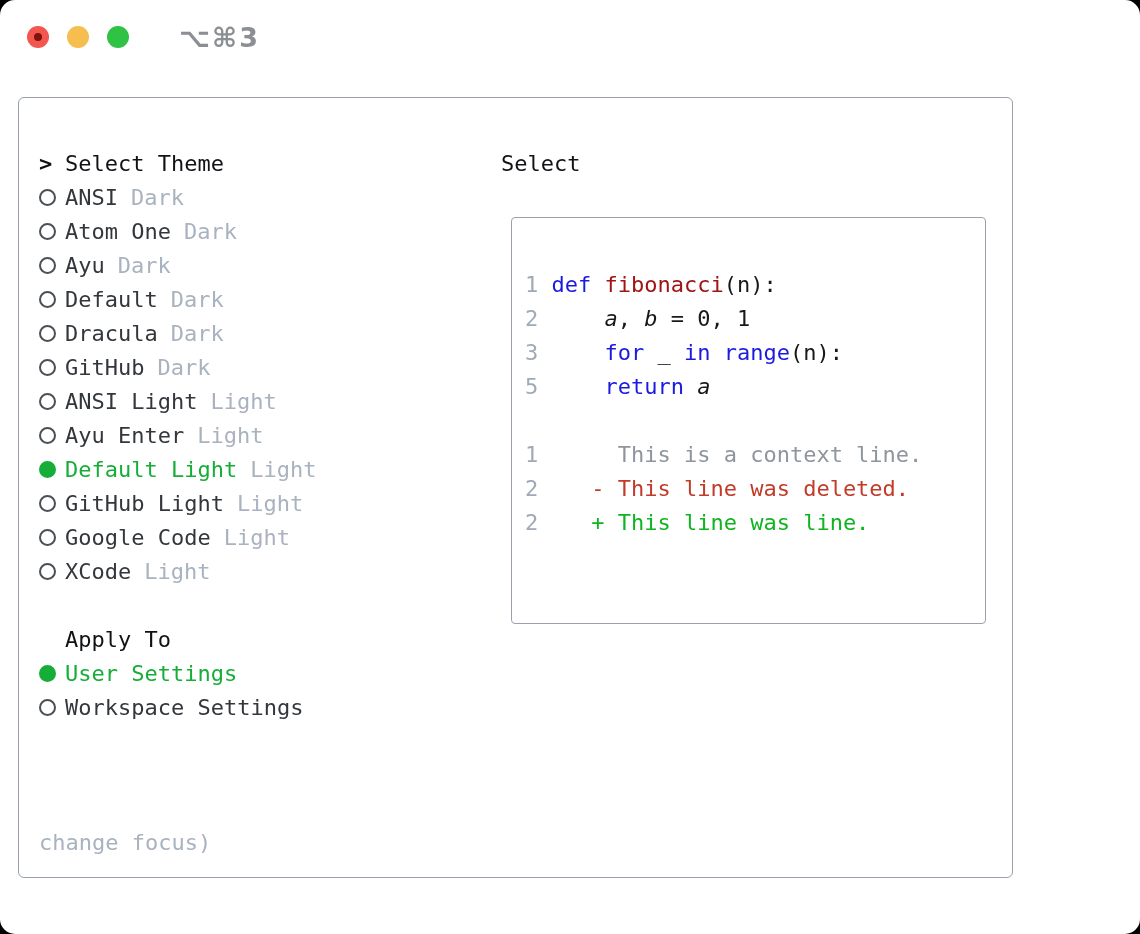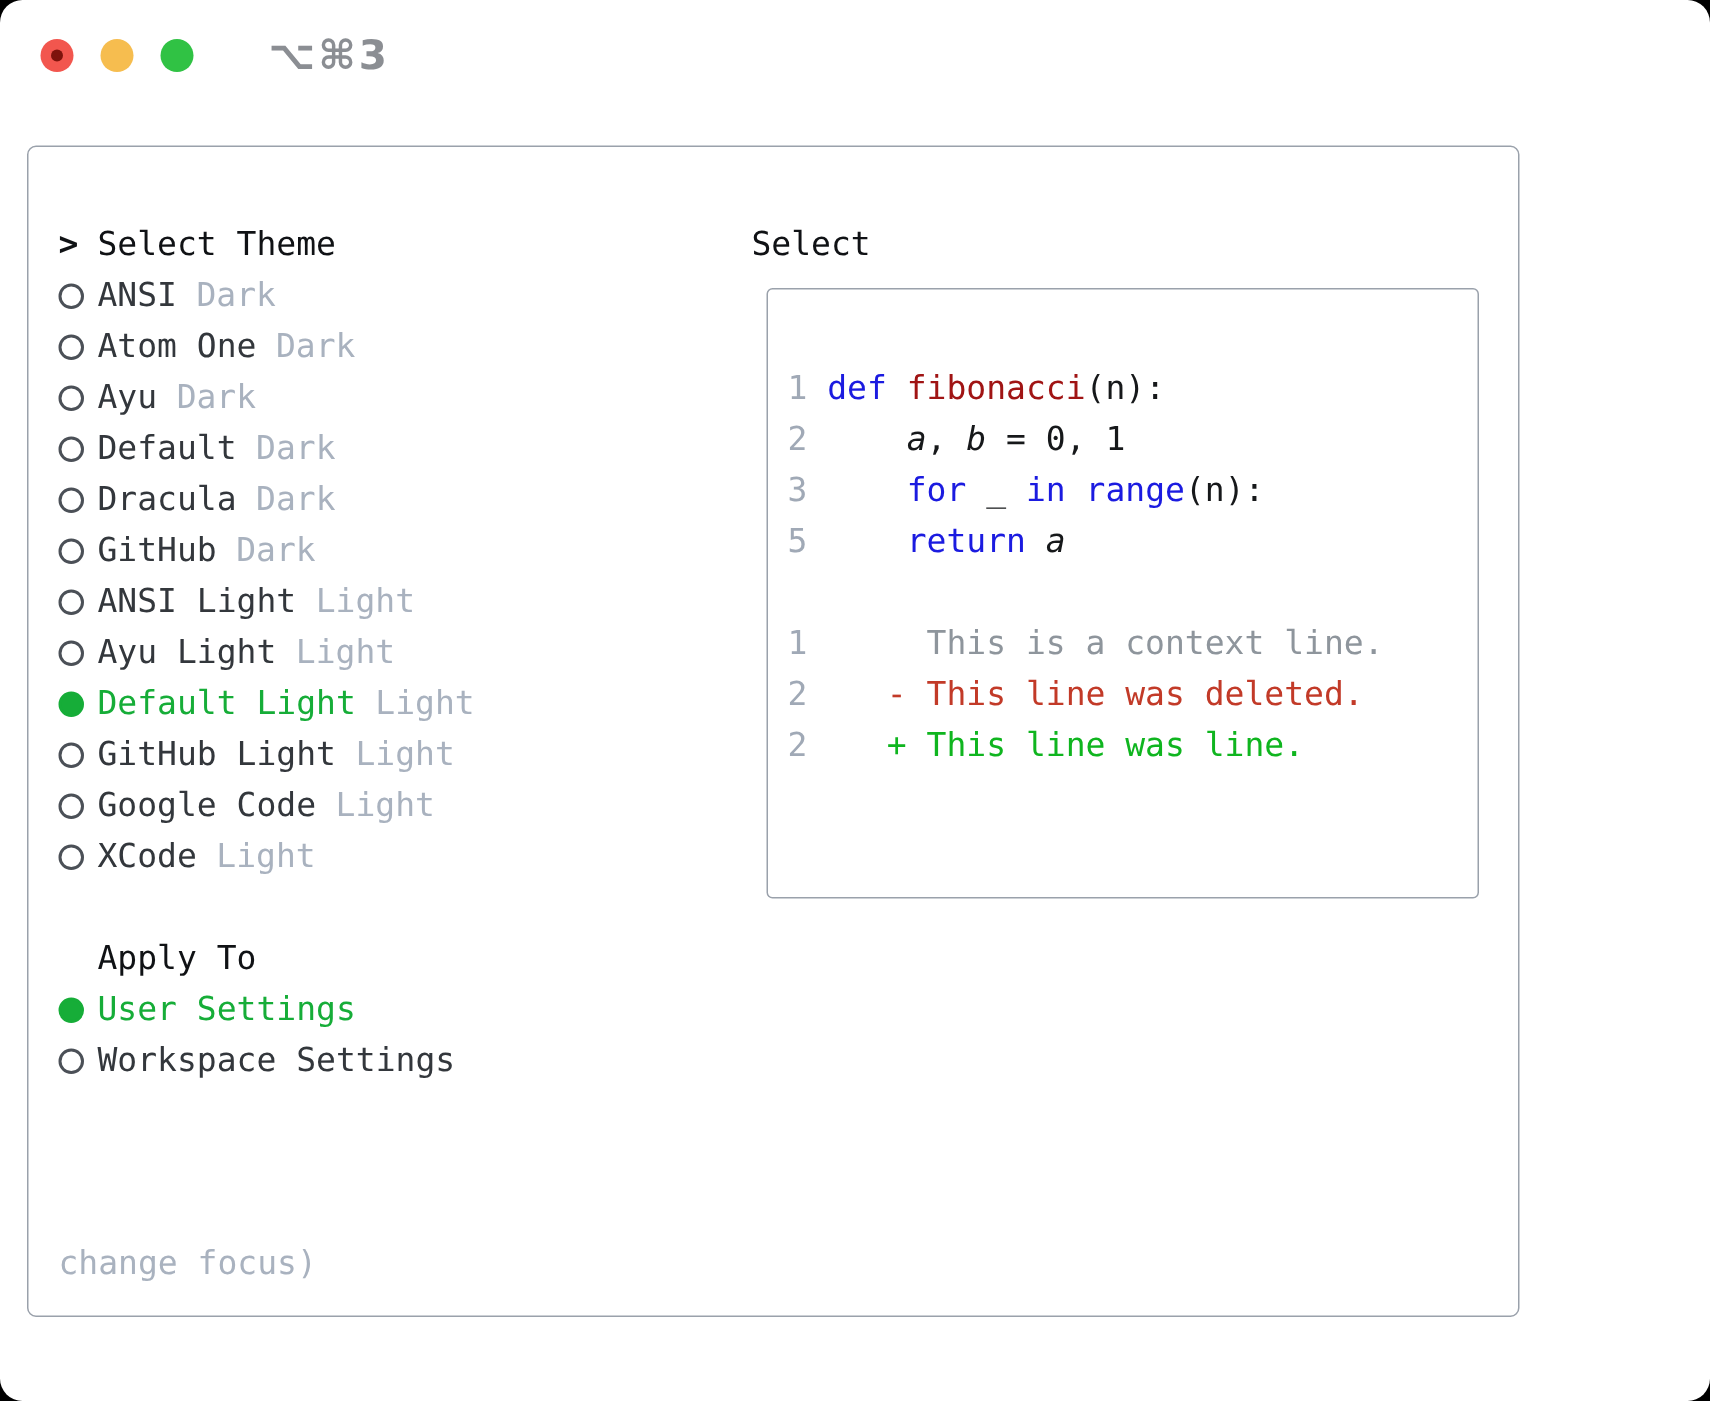--- a/index.html
+++ b/index.html
@@ -47,21 +47,21 @@
   .item.selected .ring{background:var(--select_green,#16ad38);border-color:var(--select_green,#16ad38);}
   .label{color:var(--text_dark,#33373c);}
   .bold{font-weight:normal;color:#101215;}
   .item.selected .label{color:var(--select_green,#16ad38);}
   .tag{color:var(--muted,#a9b2bf);margin-left:13px;}
   .spacer{height:34px;}
   .help{font-size:22px;line-height:34px;color:var(--muted,#a9b2bf);white-space:pre;}
   
   .preview-title{position:absolute;left:482px;top:48px;}
   .preview-box{
-    position:absolute;left:492px;top:94px;width:475px;height:407px;
+    position:absolute;left:492px;top:119px;width:475px;height:407px;
     border:1.5px solid var(--border_gray,#9aa1ab);border-radius:4px;
     box-sizing:border-box;padding:50px 0 0 13px;overflow:hidden;
   }
   .cline{height:34px;line-height:34px;font-size:22px;white-space:pre;color:var(--code_text,#16181a);}
   .num{display:inline-block;width:2ch;color:var(--line_num,#a0a9b6);}
   .tok-kw{color:var(--kw_blue,#1b1be0);}
   .tok-fn{color:var(--fn_red,#a01414);}
   .tok-pl{color:var(--code_text,#16181a);}
   .tok-var{color:var(--code_text,#16181a);font-style:italic;}
   .tok-ctx{color:var(--ctx_gray,#8e959c);}
@@ -91,21 +91,21 @@
       </div>
 
       <div>
           <div class="row item"><span class="marker"><span class="ring"></span></span><span class="label">ANSI</span><span class="tag">Dark</span></div>
           <div class="row item"><span class="marker"><span class="ring"></span></span><span class="label">Atom One</span><span class="tag">Dark</span></div>
           <div class="row item"><span class="marker"><span class="ring"></span></span><span class="label">Ayu</span><span class="tag">Dark</span></div>
           <div class="row item"><span class="marker"><span class="ring"></span></span><span class="label">Default</span><span class="tag">Dark</span></div>
           <div class="row item"><span class="marker"><span class="ring"></span></span><span class="label">Dracula</span><span class="tag">Dark</span></div>
           <div class="row item"><span class="marker"><span class="ring"></span></span><span class="label">GitHub</span><span class="tag">Dark</span></div>
           <div class="row item"><span class="marker"><span class="ring"></span></span><span class="label">ANSI Light</span><span class="tag">Light</span></div>
-          <div class="row item"><span class="marker"><span class="ring"></span></span><span class="label">Ayu Light</span><span class="tag">Light</span></div>
+          <div class="row item"><span class="marker"><span class="ring"></span></span><span class="label">Ayu Enter</span><span class="tag">Light</span></div>
           <div class="row item selected"><span class="marker"><span class="ring"></span></span><span class="label">Default Light</span><span class="tag">Light</span></div>
           <div class="row item"><span class="marker"><span class="ring"></span></span><span class="label">GitHub Light</span><span class="tag">Light</span></div>
           <div class="row item"><span class="marker"><span class="ring"></span></span><span class="label">Google Code</span><span class="tag">Light</span></div>
           <div class="row item"><span class="marker"><span class="ring"></span></span><span class="label">XCode</span><span class="tag">Light</span></div>
         </div>
 
       <div class="spacer"></div>
 
       <div class="row">
         <span class="marker"></span>

